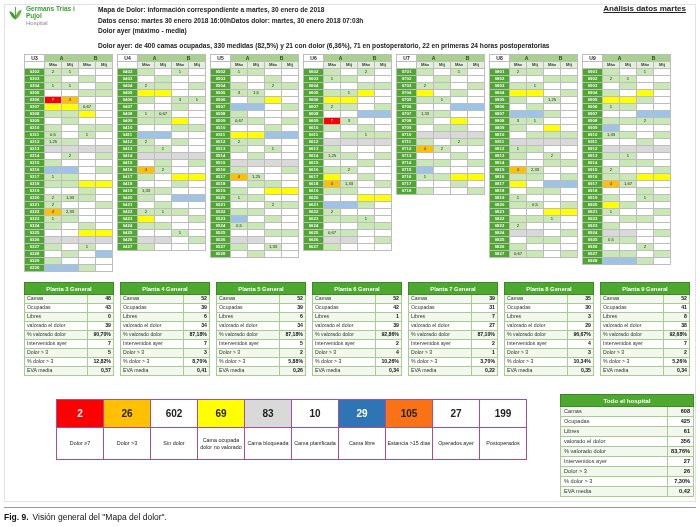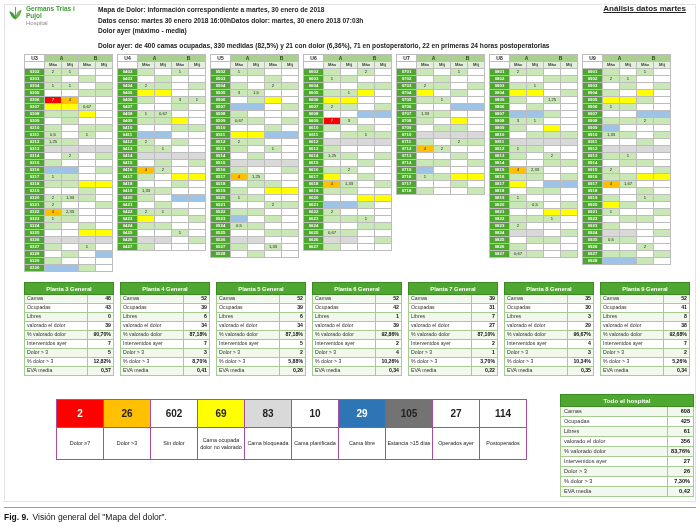--- a/index.html
+++ b/index.html
@@ -1764,23 +1764,23 @@
 <table class="legend">
     <tbody>
       <tr>
         <td class="lval" style="background:#ff0000;color:#ffffff">2</td>
         <td class="lval" style="background:#ffc000;color:#222222">26</td>
         <td class="lval" style="background:#ffffff;color:#222222">602</td>
         <td class="lval" style="background:#ffff00;color:#222222">69</td>
         <td class="lval" style="background:#d9d9d9;color:#222222">83</td>
         <td class="lval" style="background:#ffffff;color:#222222">10</td>
         <td class="lval" style="background:#2e75b6;color:#ffffff">29</td>
-        <td class="lval" style="background:#737373;color:#222222">105</td>
+        <td class="lval" style="background:#f97316;color:#222222">105</td>
         <td class="lval" style="background:#ffffff;color:#222222">27</td>
-        <td class="lval" style="background:#ffffff;color:#222222">114</td>
+        <td class="lval" style="background:#ffffff;color:#222222">199</td>
       </tr>
       <tr>
         <td class="llab">Dolor ≥7</td>
         <td class="llab">Dolor &gt;3</td>
         <td class="llab">Sin dolor</td>
         <td class="llab">Cama ocupada dolor no valorado</td>
         <td class="llab">Cama bloqueada</td>
         <td class="llab">Cama planificada</td>
         <td class="llab">Cama libre</td>
         <td class="llab">Estancia &gt;15 días</td>

